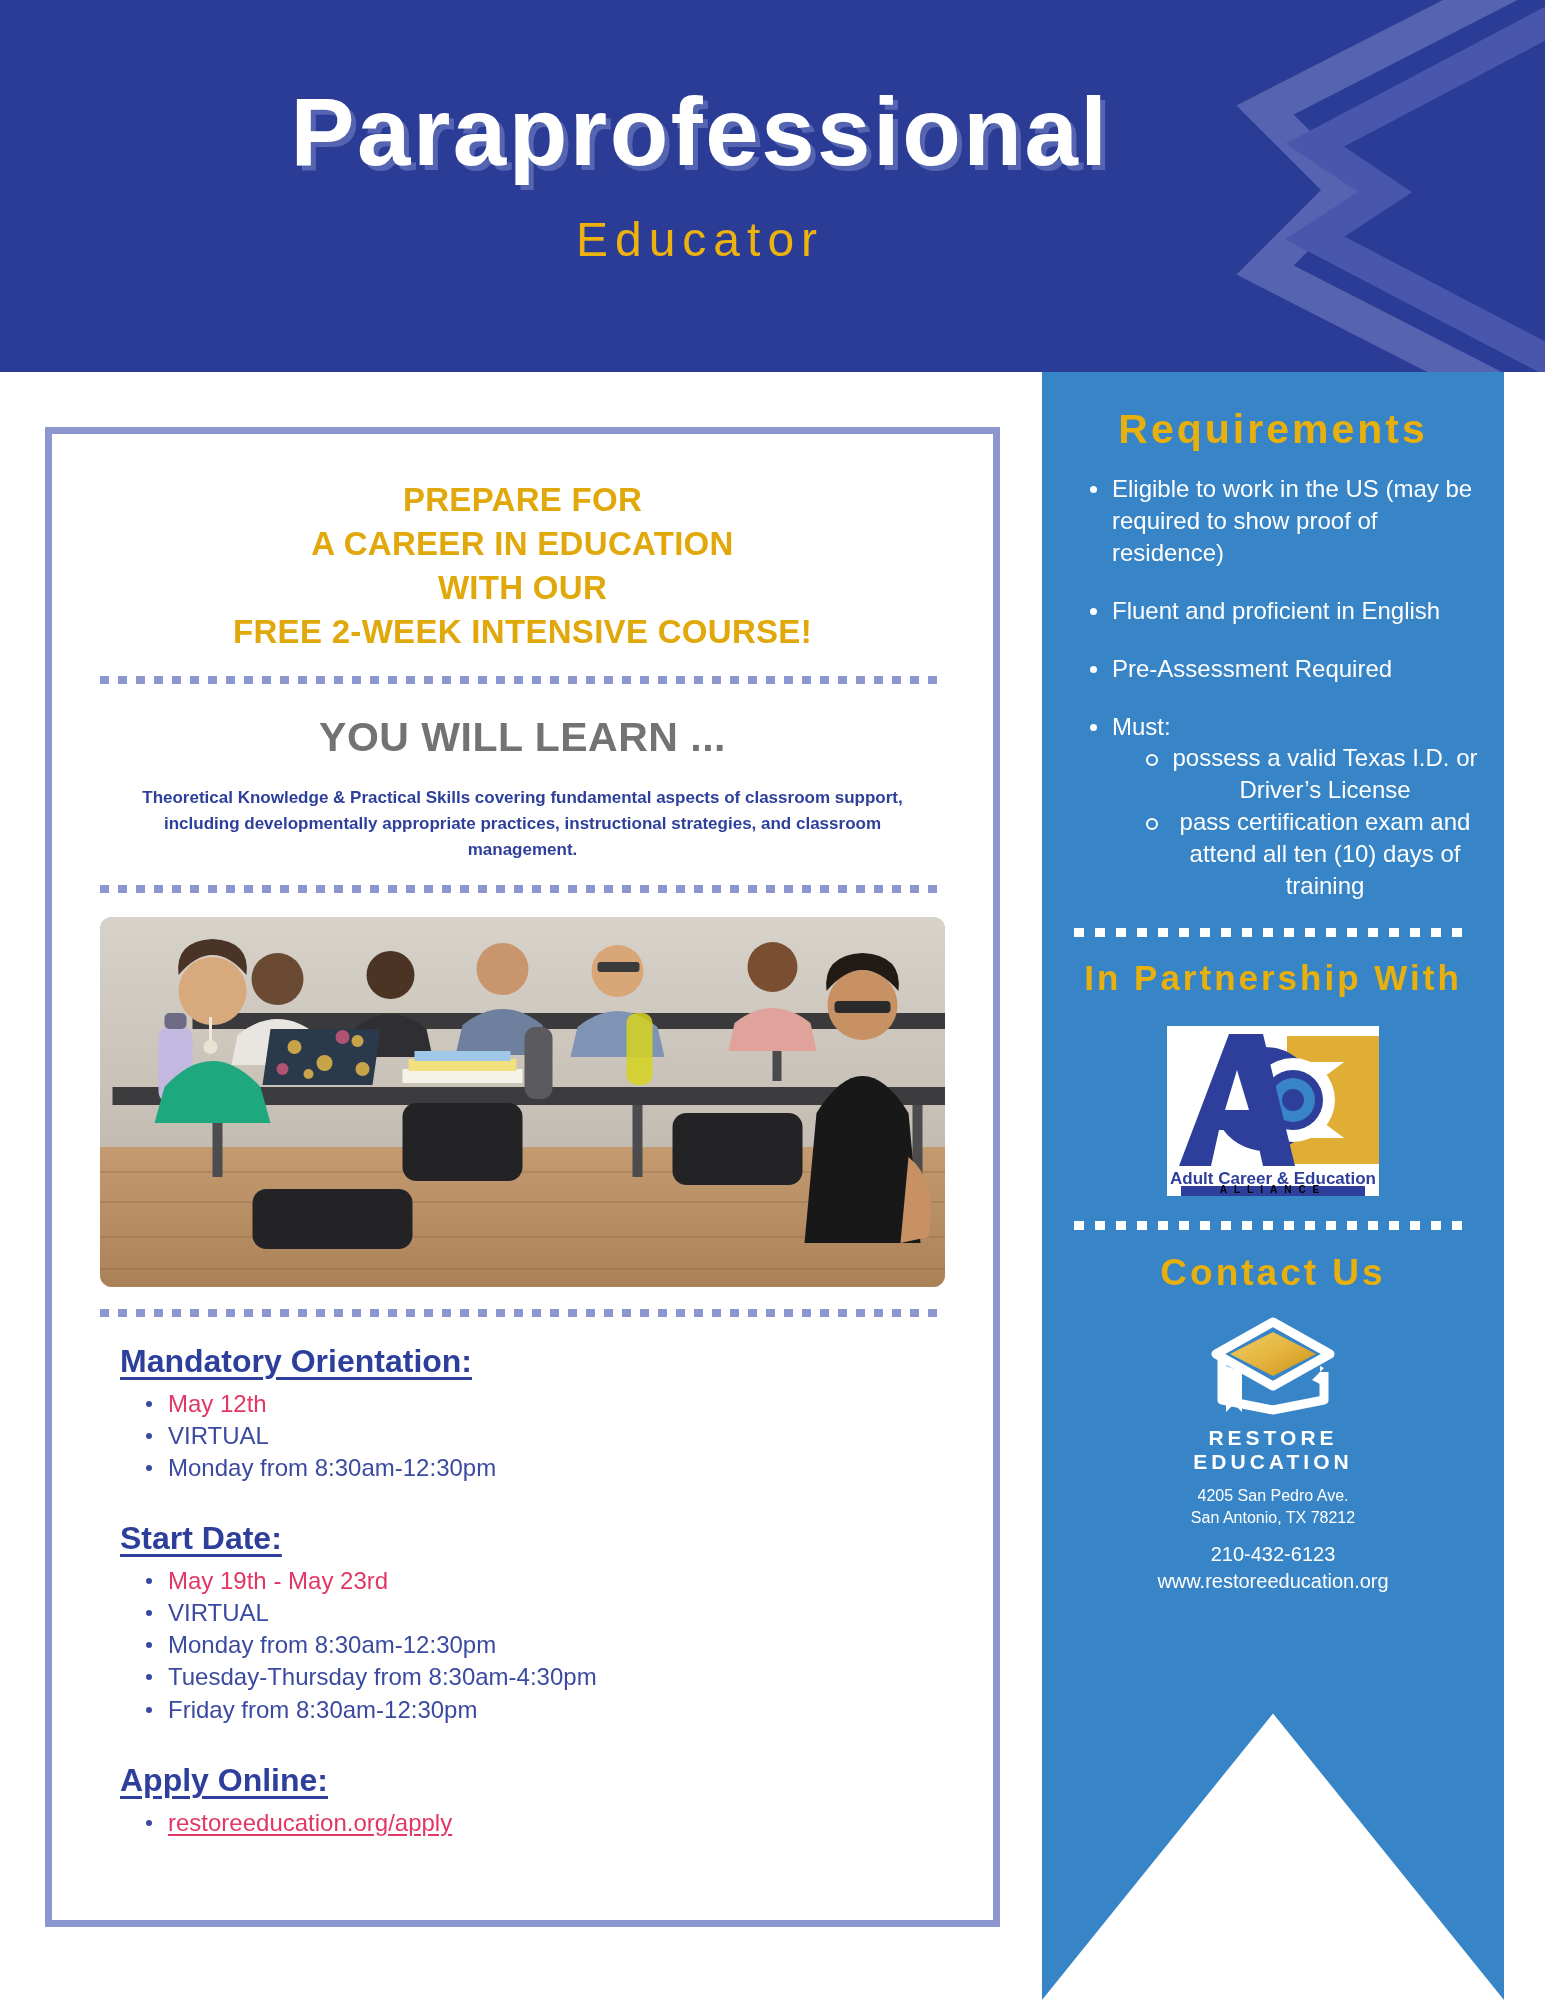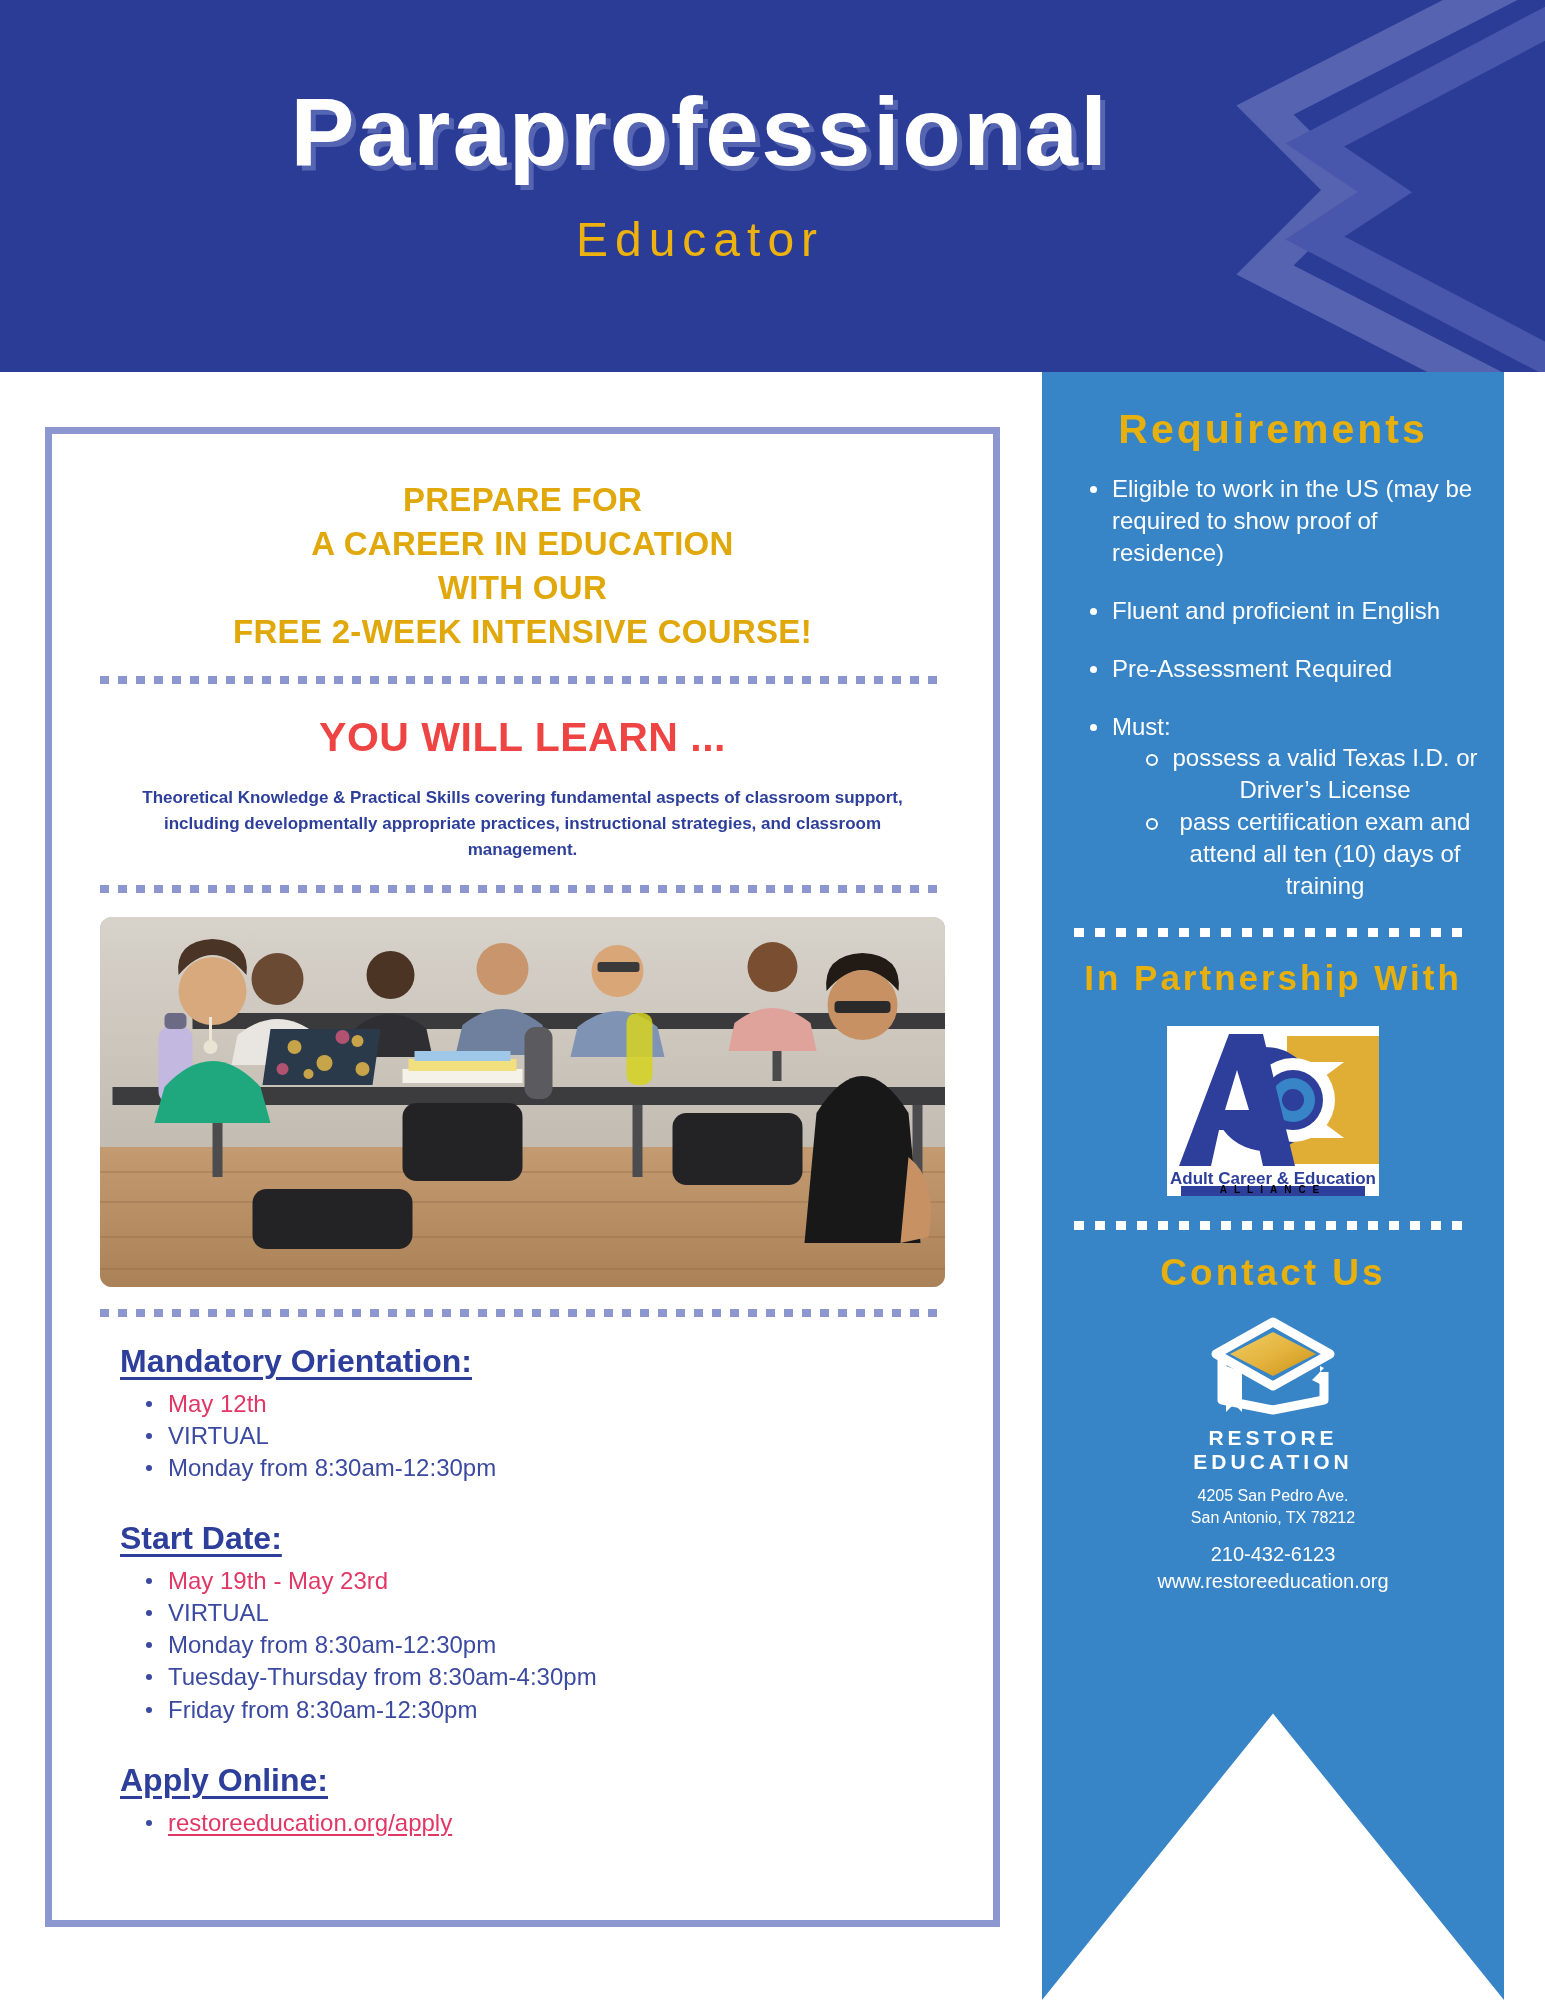--- a/index.html
+++ b/index.html
@@ -79,21 +79,21 @@
   .dashrule {
     height: 8px;
     margin: 22px 6px 0 6px;
     background-image: linear-gradient(to right, #8b97ce 0 9px, transparent 9px 18px);
     background-size: 18px 8px;
     background-repeat: repeat-x;
   }
   .learn-head {
     margin-top: 30px;
     text-align: center;
-    color: #ef4444;
+    color: #737373;
     font-size: 41px;
     font-weight: bold;
     letter-spacing: 0.5px;
   }
   .learn-body {
     margin-top: 24px;
     text-align: center;
     color: #2e3f9b;
     font-size: 17px;
     font-weight: bold;

